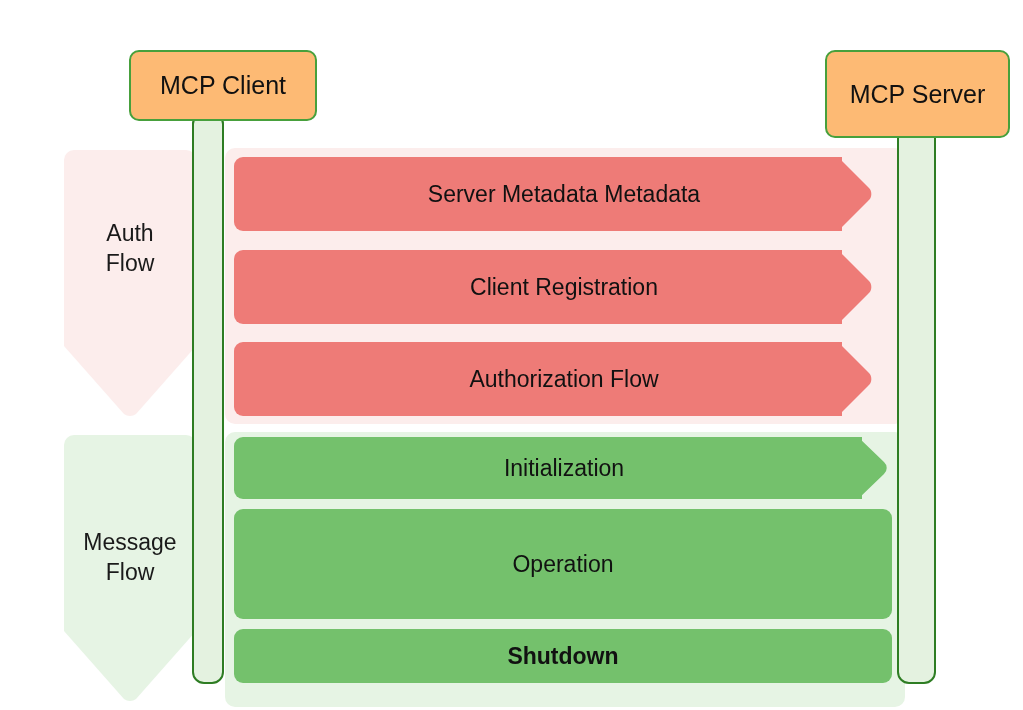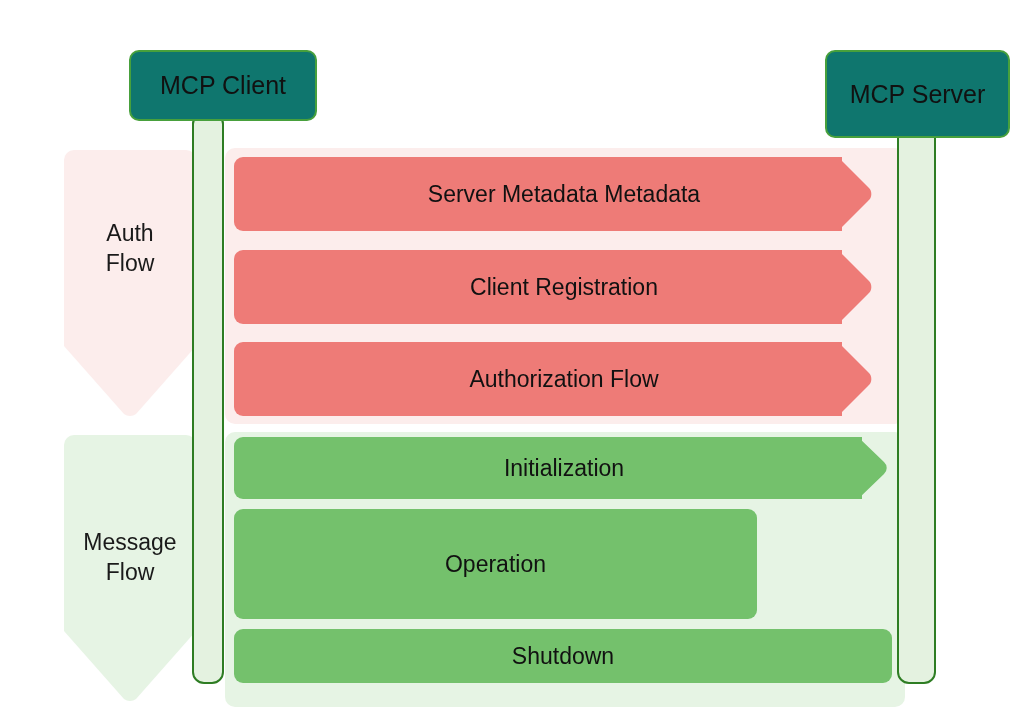--- a/index.html
+++ b/index.html
@@ -74,21 +74,21 @@
     left: 64px;
     top: 435px;
     height: 270px;
   }
   #message-label .ptext { padding-top: 92px; }
 
   
   .participant {
     position: absolute;
     box-sizing: border-box;
-    background: #0f766e;
+    background: #fdba74;
     border: 2.5px solid #47A03C;
     border-radius: 10px;
     display: flex;
     align-items: center;
     justify-content: center;
     color: #111111;
     font-size: 25px;
   }
   #client-box {
     left: 129px;
@@ -211,26 +211,26 @@
   </div>
 
   <div class="msg green" id="msg-3" style="left:234px; top:437px; width:660px; height:62px;">
     <div class="shape arrow" style="width:628px;"></div>
     <svg class="head" style="left:624px; width:36px;" viewBox="0 0 36 62" preserveAspectRatio="none">
       <path d="M0,0 L26,25 A8,8 0 0 1 26,37 L0,62 Z" fill="#74C16C"></path>
     </svg>
     <div class="label">Initialization</div>
   </div>
 
-  <div class="msg green" id="msg-4" style="left:234px; top:509px; width:523px; height:110px;">
+  <div class="msg green" id="msg-4" style="left:234px; top:509px; width:658px; height:110px;">
     <div class="shape"></div>
     <div class="label">Operation</div>
   </div>
 
-  <div class="msg green" id="msg-5" style="left:234px; top:629px; width:658px; height:54px;">
+  <div class="msg green" id="msg-5" style="left:234px; top:629px; width:658px; height:54px;font-weight:bold;">
     <div class="shape"></div>
     <div class="label">Shutdown</div>
   </div>
 
   <div class="participant" id="client-box">
     <span>MCP Client</span>
   </div>
   <div class="participant" id="server-box">
     <span>MCP Server</span>
   </div>

